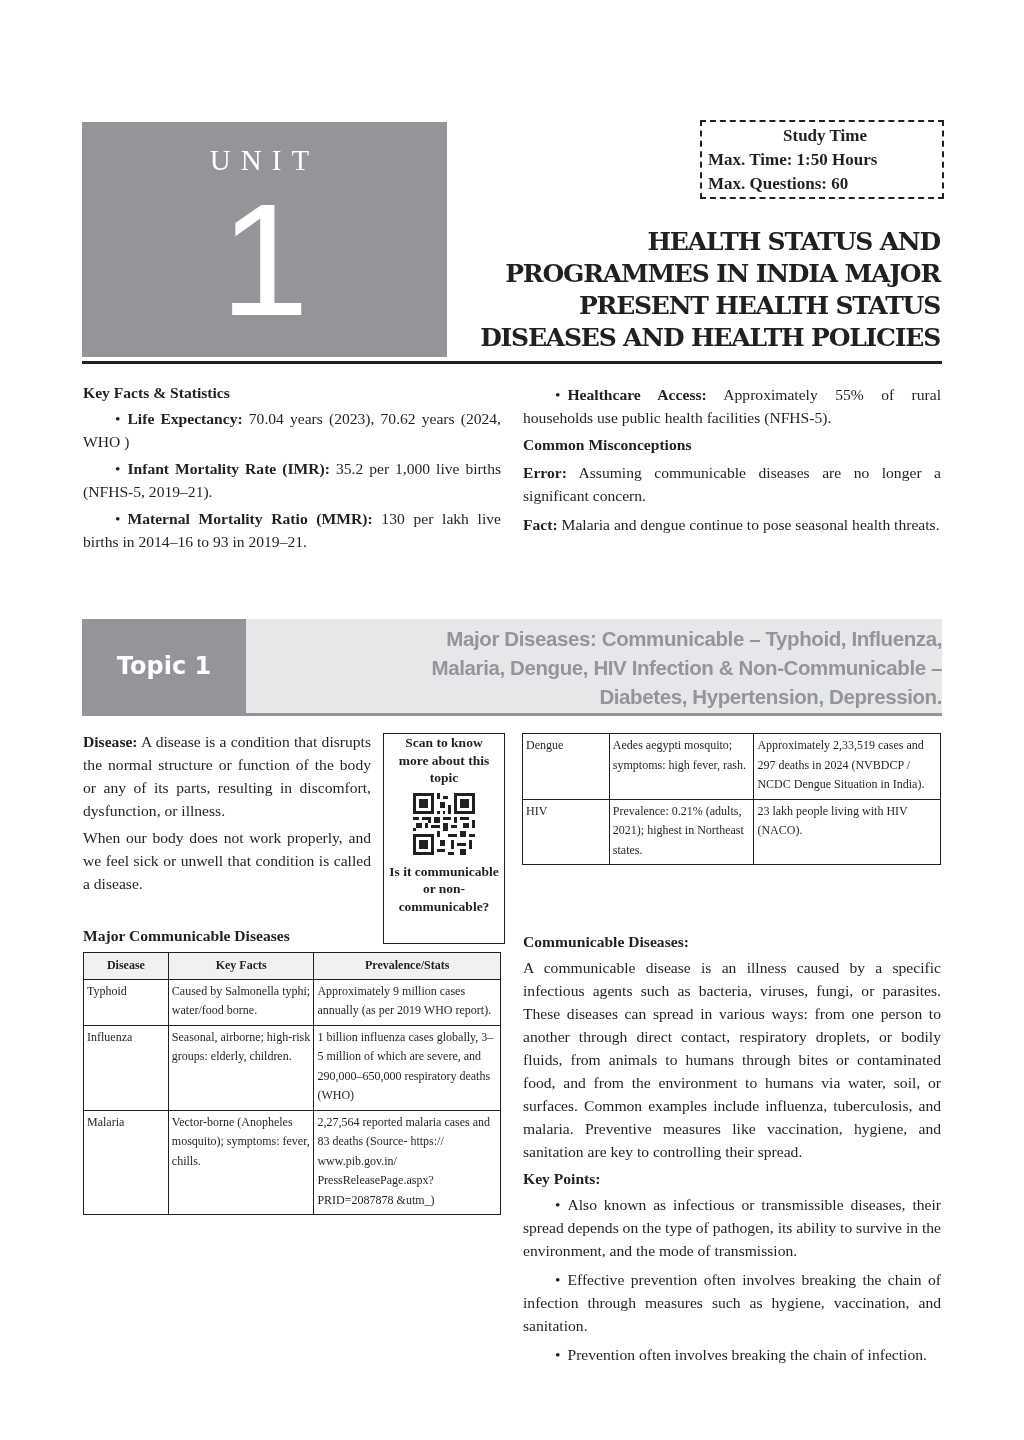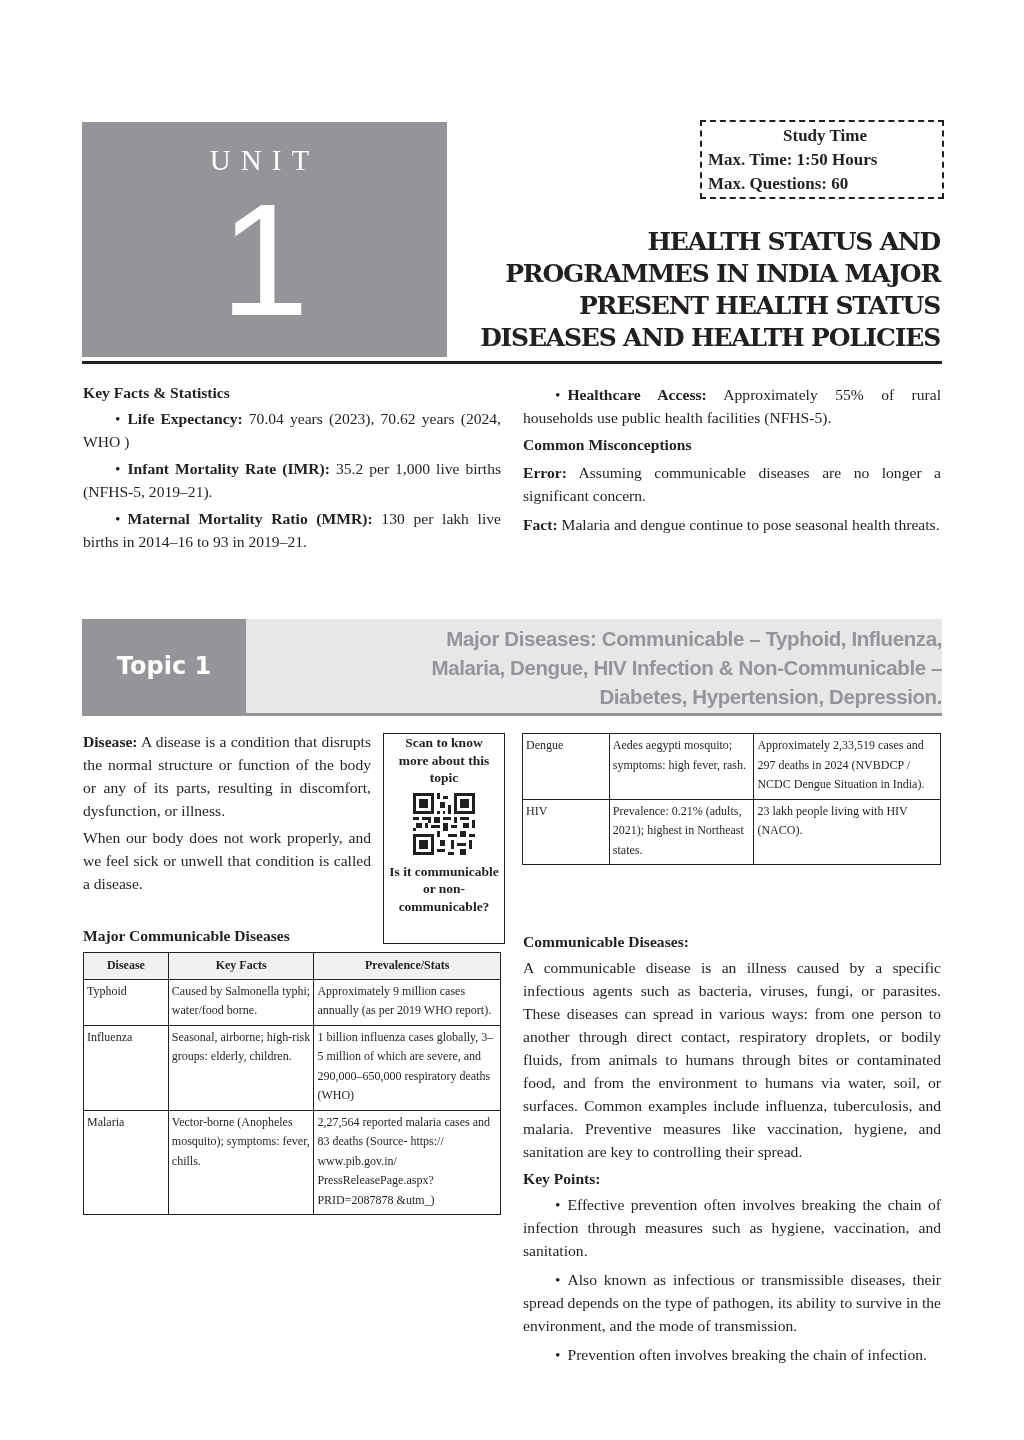--- a/index.html
+++ b/index.html
@@ -200,16 +200,16 @@
       <td>Prevalence: 0.21% (adults, 2021); highest in Northeast states.</td>
       <td>23 lakh people living with HIV (NACO).</td>
     </tr>
   </tbody>
 </table>
 
 <div class="abs col-right" style="top:932px;">
   <div class="head mb4">Communicable Diseases:</div>
   <p class="para mb6">A communicable disease is an illness caused by a specific infectious agents such as bacteria, viruses, fungi, or parasites. These diseases can spread in various ways: from one person to another through direct contact, respiratory droplets, or bodily fluids, from animals to humans through bites or contaminated food, and from the environment to humans via water, soil, or surfaces. Common examples include influenza, tuberculosis, and malaria. Preventive measures like vaccination, hygiene, and sanitation are key to controlling their spread.</p>
   <div class="head mb4">Key Points:</div>
+  <p class="para bullet mb6">Also known as infectious or transmissible diseases, their spread depends on the type of pathogen, its ability to survive in the environment, and the mode of transmission.</p>
   <p class="para bullet mb6">Effective prevention often involves breaking the chain of infection through measures such as hygiene, vaccination, and sanitation.</p>
-  <p class="para bullet mb6">Also known as infectious or transmissible diseases, their spread depends on the type of pathogen, its ability to survive in the environment, and the mode of transmission.</p>
   <p class="para bullet">Prevention often involves breaking the chain of infection.</p>
 </div>
 
 </body></html>

